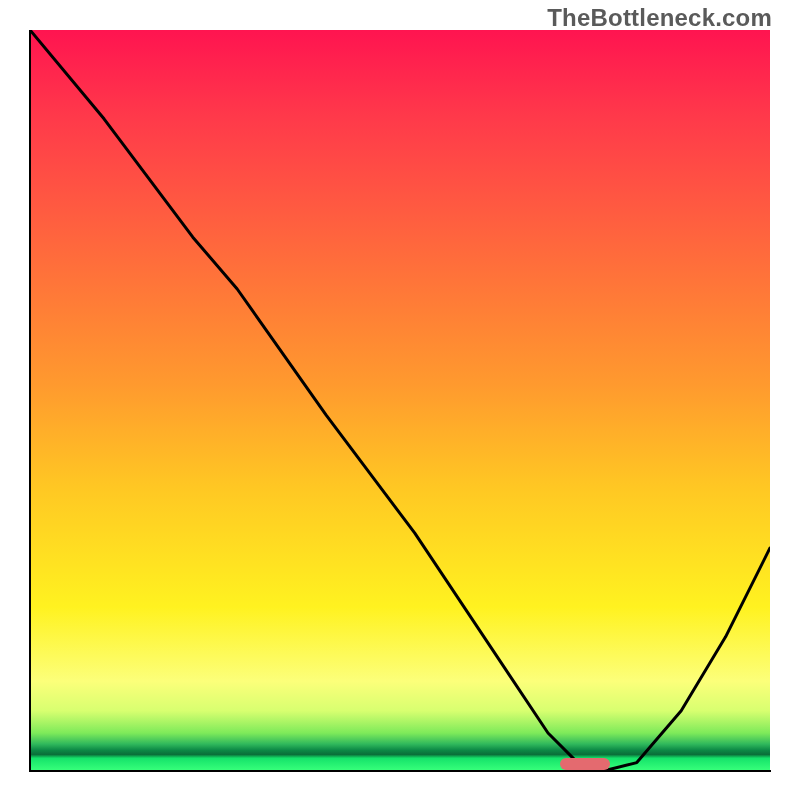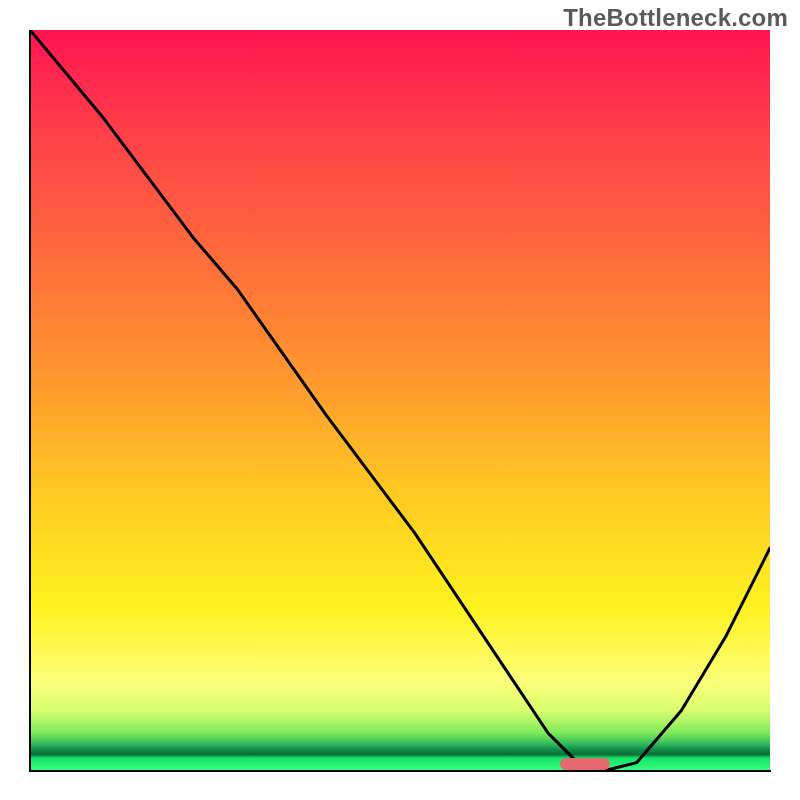--- a/index.html
+++ b/index.html
@@ -12,21 +12,21 @@
   }
   .canvas {
     position: relative;
     width: 800px;
     height: 800px;
     overflow: hidden;
   }
   .watermark {
     position: absolute;
     top: 4px;
-    right: 12px;
+    right: 28px;
     font-size: 24px;
     font-weight: 600;
     color: #5a5a5a;
     letter-spacing: 0.2px;
     z-index: 10;
   }
   
   .plot {
     position: absolute;
     left: 30px;

